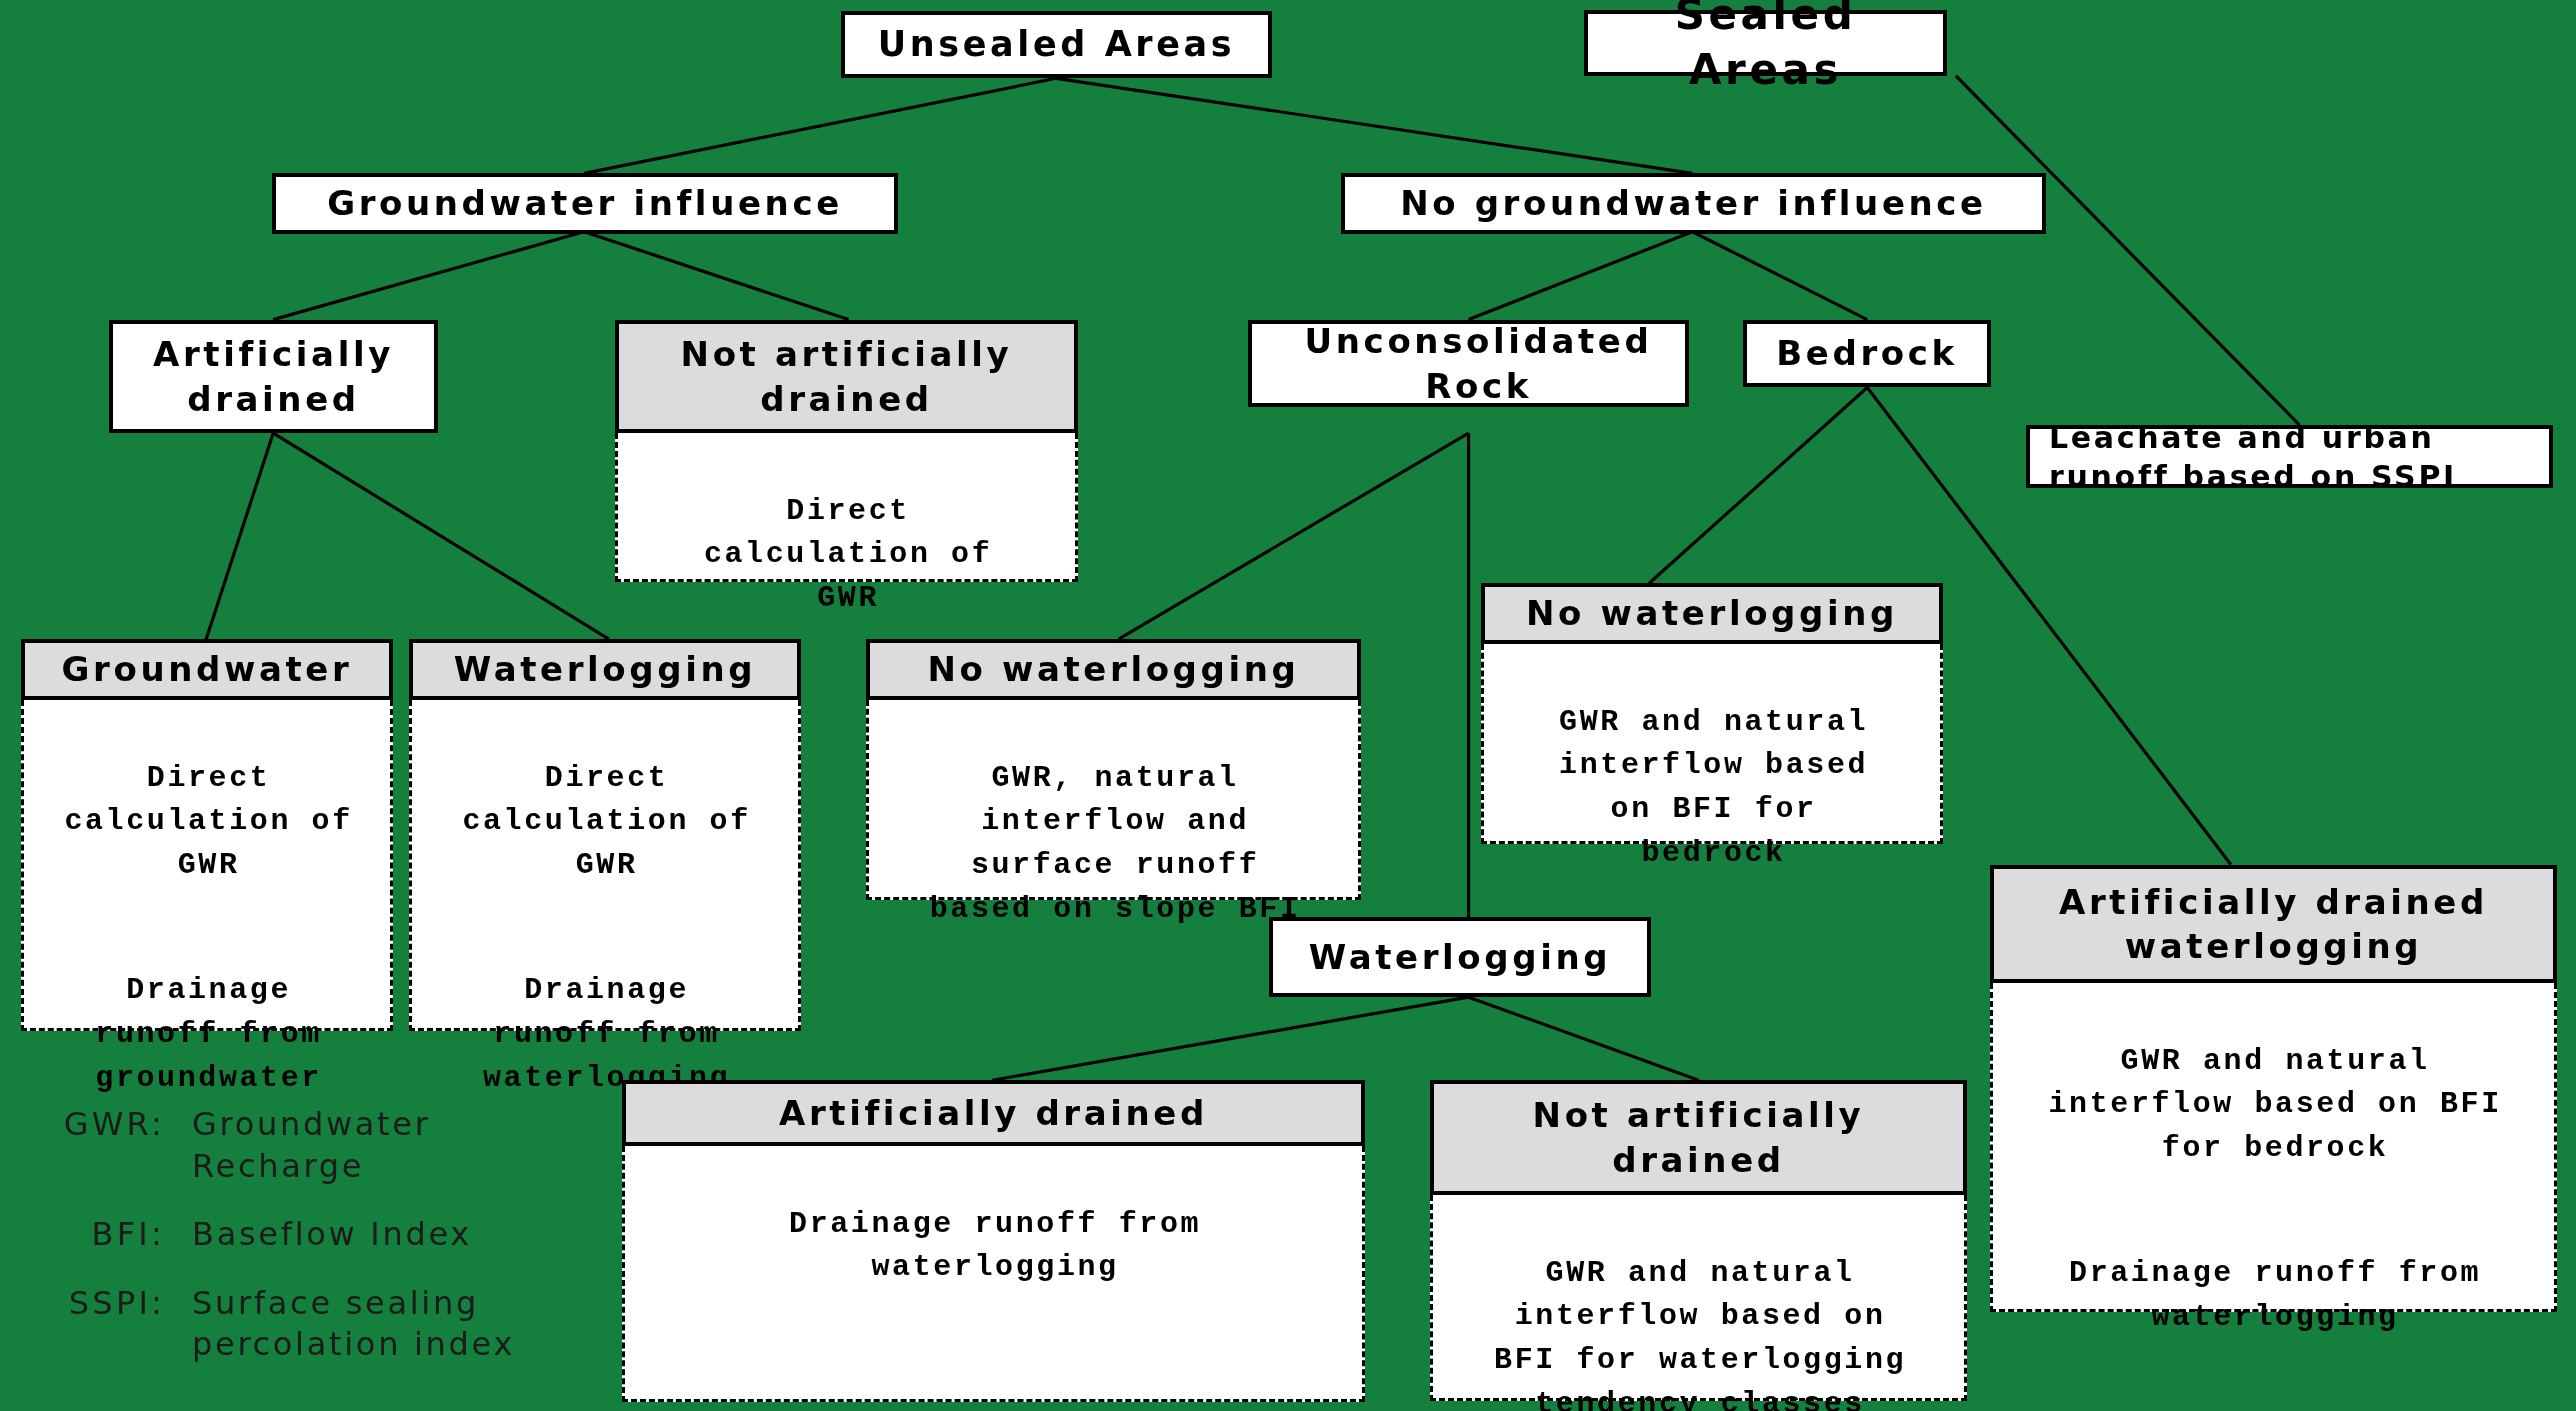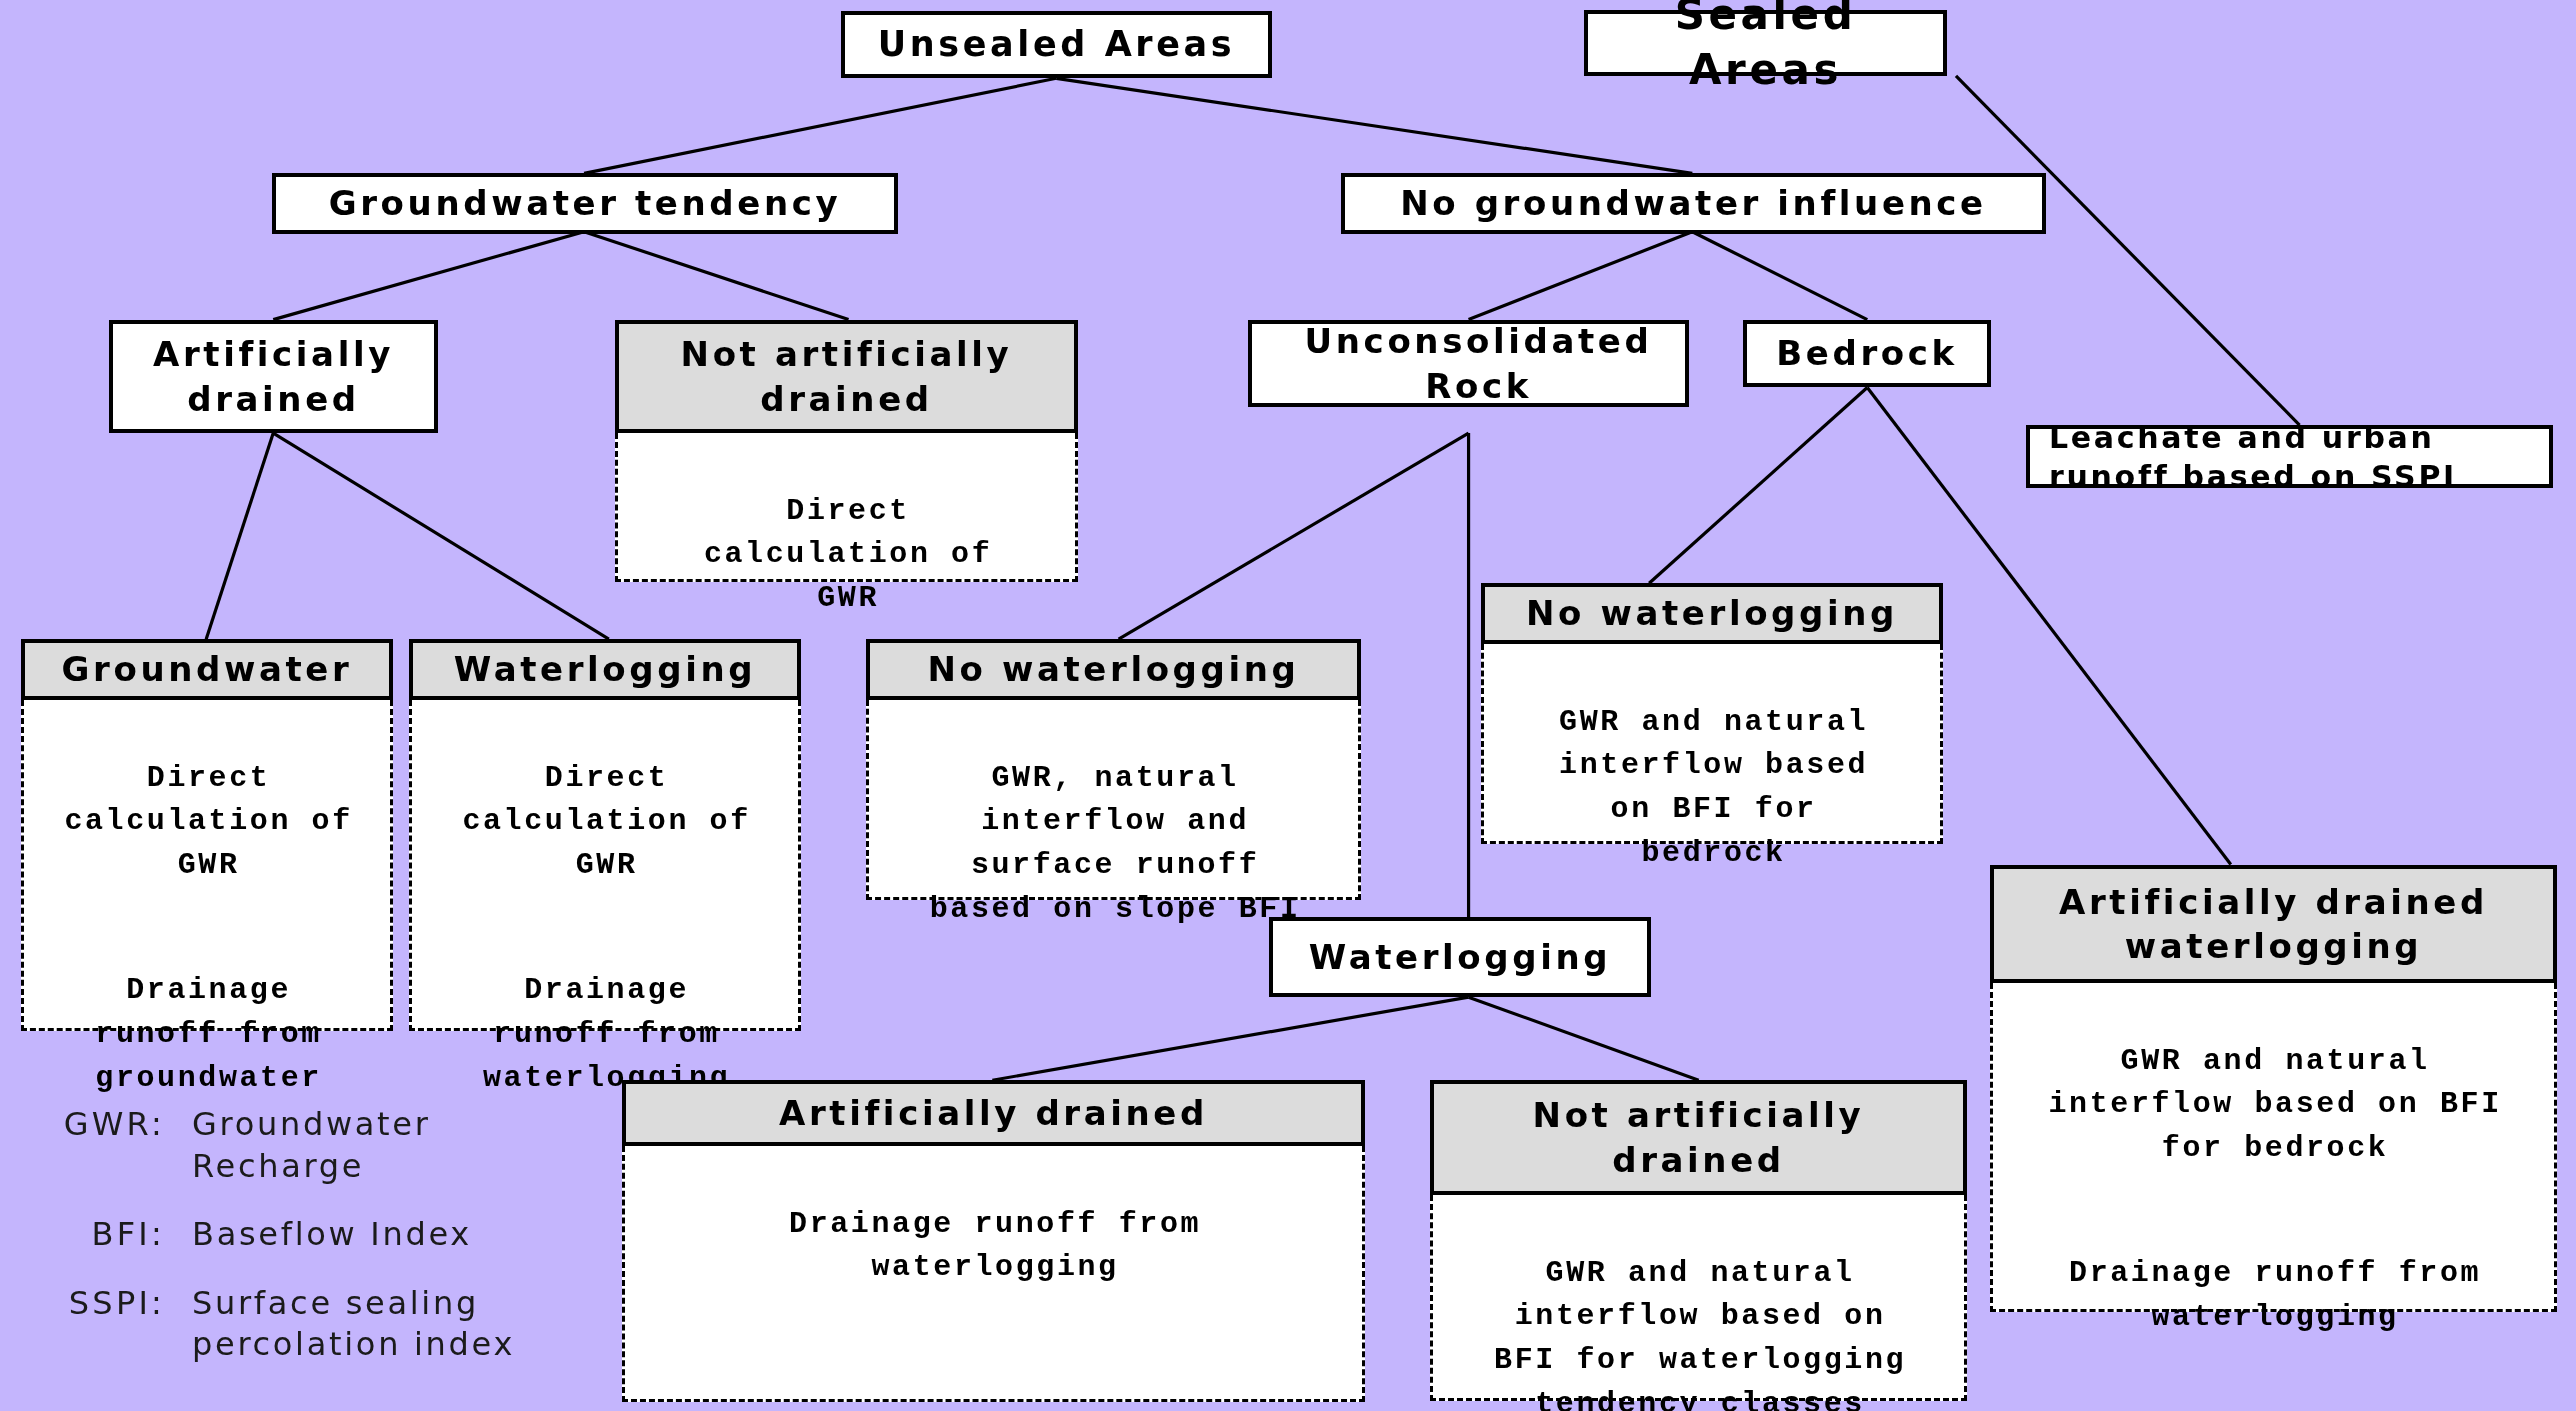--- a/index.html
+++ b/index.html
@@ -7,21 +7,21 @@
     padding: 0;
     background: #ffffff;
   }
   body {
     font-family: "DejaVu Sans", sans-serif;
   }
   #canvas {
     position: relative;
     width: 2576px;
     height: 1411px;
-    background: #c4b5fd;
+    background: #15803d;
     overflow: hidden;
   }
   #edges {
     position: absolute;
     left: 0; top: 0;
     width: 2576px;
     height: 1411px;
     pointer-events: none;
   }
 
@@ -144,21 +144,21 @@
   </div>
 
   <div class="node" style="left:1584px; top:9.6px; width:363px;">
     <div class="head" style="height:66px;">
       <span class="headtext" style="font-size:42px;">Sealed Areas</span>
     </div>
   </div>
 
   <div class="node" style="left:272px; top:173px; width:626px;">
     <div class="head" style="height:61px;">
-      <span class="headtext" style="font-size:34px;">Groundwater tendency</span>
+      <span class="headtext" style="font-size:34px;">Groundwater influence</span>
     </div>
   </div>
 
   <div class="node" style="left:1341px; top:173px; width:705px;">
     <div class="head" style="height:61px;">
       <span class="headtext" style="font-size:34px;">No groundwater influence</span>
     </div>
   </div>
 
   <div class="node" style="left:109px; top:320px; width:329px;">

